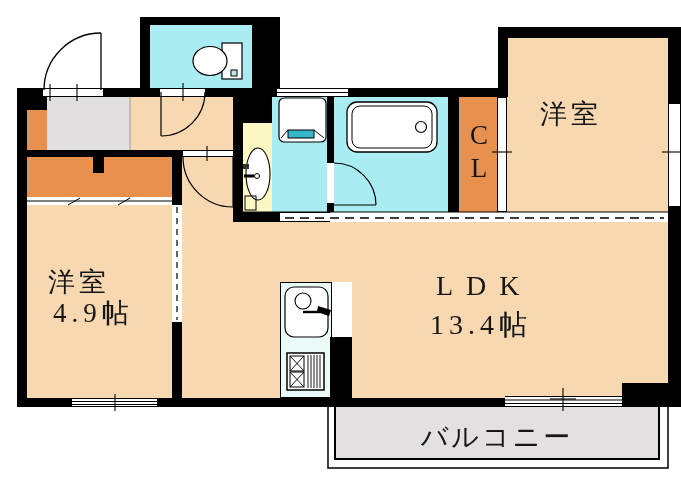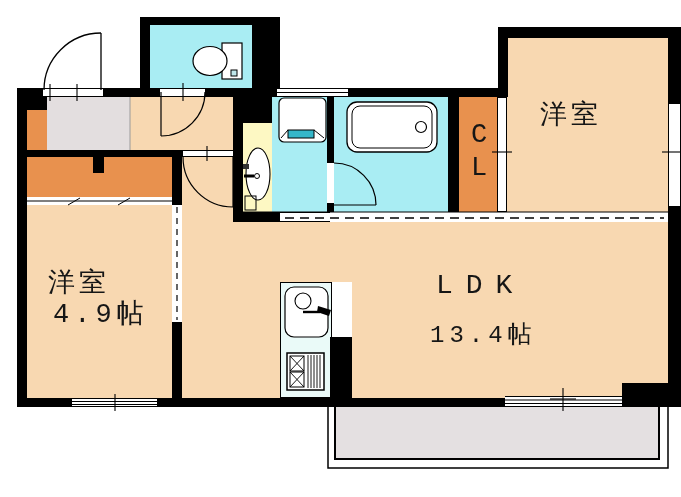--- a/index.html
+++ b/index.html
@@ -2,21 +2,21 @@
 <html style="--wall: #000000; --room-peach: #f8d8b1; --closet-orange: #e8914e; --water-cyan: #a9edf3; --basin-yellow: #fdf8c3; --entry-gray: #e3dedf; --balcony-gray: #e4e0e1; --kitchen-pale: #eafaf8; --pan-teal: #35b6c9;"><head>
 <meta charset="utf-8">
 <style>
   :root{
     --wall:#000000; --room-peach:#f8d8b1; --closet-orange:#e8914e;
     --water-cyan:#a9edf3; --basin-yellow:#fdf8c3; --entry-gray:#e3dedf;
     --balcony-gray:#e4e0e1; --kitchen-pale:#eafaf8; --pan-teal:#35b6c9;
   }
   html,body{margin:0;padding:0;background:#ffffff;}
   #plan{position:relative;width:681px;height:497px;background:#ffffff;overflow:hidden;
-        font-family:Liberation Mono, monospace;color:#111;}
+        font-family:Liberation Serif, serif;color:#111;}
   #plan div{position:absolute;box-sizing:border-box;}
   .wall{background:var(--wall);}
   .floor-peach{background:var(--room-peach);}
   .floor-cyan{background:var(--water-cyan);}
   .floor-orange{background:var(--closet-orange);}
   .floor-yellow{background:var(--basin-yellow);}
   .floor-gray{background:var(--entry-gray);}
   .opening{background:#ffffff;}
   .opening.hline{border-top:1px solid #000;border-bottom:1px solid #000;}
   .opening.vline{border-left:1px solid #000;border-right:1px solid #000;border-top:1px solid #000;border-bottom:1px solid #000;}
@@ -191,22 +191,23 @@
       <line x1="505" y1="403.5" x2="622" y2="403.5"></line>
       <line x1="277" y1="92.5" x2="348" y2="92.5"></line>
     </g>
 
     <path d="M328 407 L328 468 L668 468 L668 407" stroke="#000" stroke-width="1.5" fill="none"></path>
   </svg>
 
   <div class="label lbl-room" style="left:540px;top:96px;">洋室</div>
 
   <div class="label" style="left:436px;top:270px;font-size:28px;letter-spacing:13px;">LDK</div>
-  <div class="label" style="left:430px;top:318px;font-size:24px;letter-spacing:5px;">13.4帖</div>
+  <div class="label" style="left:430px;top:306px;font-size:28px;letter-spacing:5px;">13.4帖</div>
 
   <div class="label lbl-room" style="left:48px;top:264px;">洋室</div>
   <div class="label lbl-size" style="left:53px;top:295px;">4.9帖</div>
 
 
   <div class="label" style="left:466px;top:120px;width:26px;text-align:center;font-size:27px;">C</div>
   <div class="label" style="left:466px;top:153px;width:26px;text-align:center;font-size:27px;">L</div>
 
+  <div class="label" style="left:334px;top:419px;width:326px;text-align:center;font-size:27px;letter-spacing:3px;">バルコニー</div>
 </div>
 
 </body></html>

